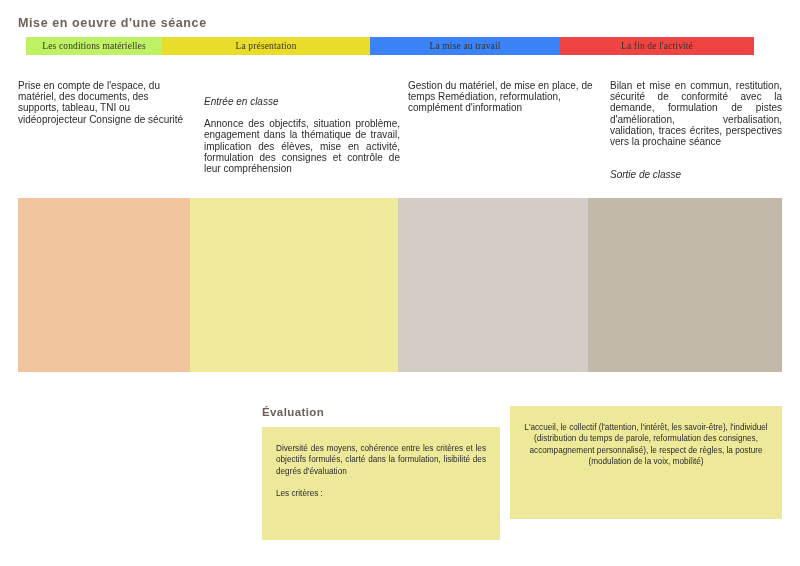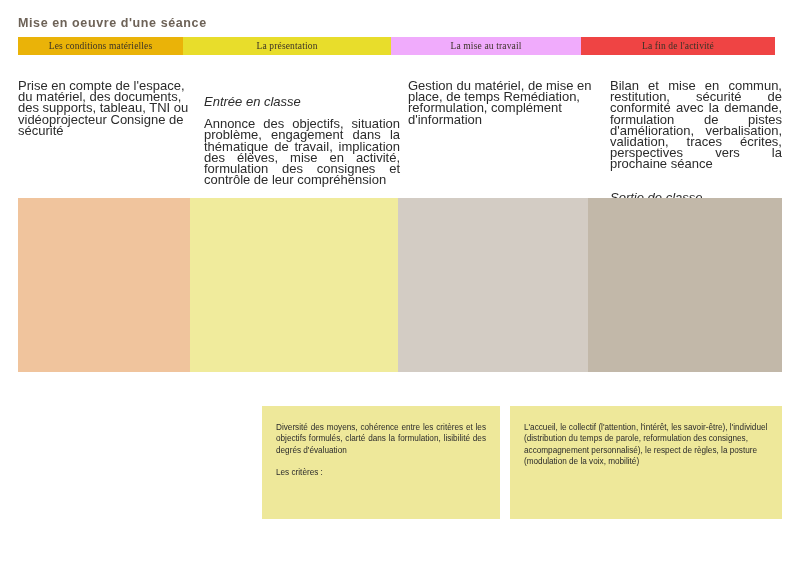--- a/index.html
+++ b/index.html
@@ -52,21 +52,21 @@
   
   #descriptions {
     position: absolute;
     left: 18px;
     top: 80px;
     width: 764px;
   }
   .desc-col {
     position: absolute;
     top: 0;
-    font-size: 13px;
+    font-size: 10px;
     line-height: 11.2px;
     color: #2b2b2b;
   }
   .desc-lead {
     font-style: italic;
     margin: 16px 0 11px 0;
   }
   .desc-body {
     margin: 0;
   }
@@ -112,27 +112,27 @@
   #panel-evaluation .panel-box { width: 238px; height: 113px; }
   #panel-gestion { left: 510px; top: 406px; width: 272px; }
   #panel-gestion .panel-box { width: 272px; height: 113px; }
 </style>
 </head>
 <body>
 
 <div id="page-title">Mise en oeuvre d'une séance</div>
 
 <div id="phase-bar">
-  <div class="phase-cell" style="width: 165px; background: #eab308;">
+  <div class="phase-cell" style="width: 136px; background: #bef264; margin-left: 8px;">
     <span>Les conditions matérielles</span>
   </div>
   <div class="phase-cell" style="width: 208px; background: rgb(232, 221, 43);">
     <span>La présentation</span>
   </div>
-  <div class="phase-cell" style="width: 190px; background: #f0abfc;">
+  <div class="phase-cell" style="width: 190px; background: #3b82f6;">
     <span>La mise au travail</span>
   </div>
   <div class="phase-cell" style="width: 194px; background: #ef4444;">
     <span>La fin de l'activité</span>
   </div>
 </div>
 
 <div id="descriptions">
   <div class="desc-col" style="left: 0px; width: 172px;">
 
@@ -157,23 +157,24 @@
 </div>
 
 <div id="colour-blocks">
   <div class="colour-block" style="width: 172px; background: rgb(240, 196, 157);"></div>
   <div class="colour-block" style="width: 208px; background: rgb(240, 235, 156);"></div>
   <div class="colour-block" style="width: 190px; background: rgb(211, 204, 196);"></div>
   <div class="colour-block" style="width: 194px; background: rgb(194, 184, 169);"></div>
 </div>
 
 <div class="panel" id="panel-evaluation">
+  <div class="panel-heading">Évaluation</div>
   <div class="panel-box just" style="background: rgb(238, 232, 154);">
     <p>Diversité des moyens, cohérence entre les critères et les objectifs formulés, clarté dans la formulation, lisibilité des degrés d'évaluation</p>
     <p class="spaced">Les critères :</p>
   </div>
 </div>
 
 <div class="panel" id="panel-gestion">
-  <div class="panel-box" style="background: rgb(238, 232, 154);">
+  <div class="panel-box" style="background: rgb(238, 232, 154); text-align: center;">
     <p>L'accueil, le collectif (l'attention, l'intérêt, les savoir-être), l'individuel (distribution du temps de parole, reformulation des consignes, accompagnement personnalisé), le respect de règles, la posture (modulation de la voix, mobilité)</p>
   </div>
 </div>
 
 </body></html>

